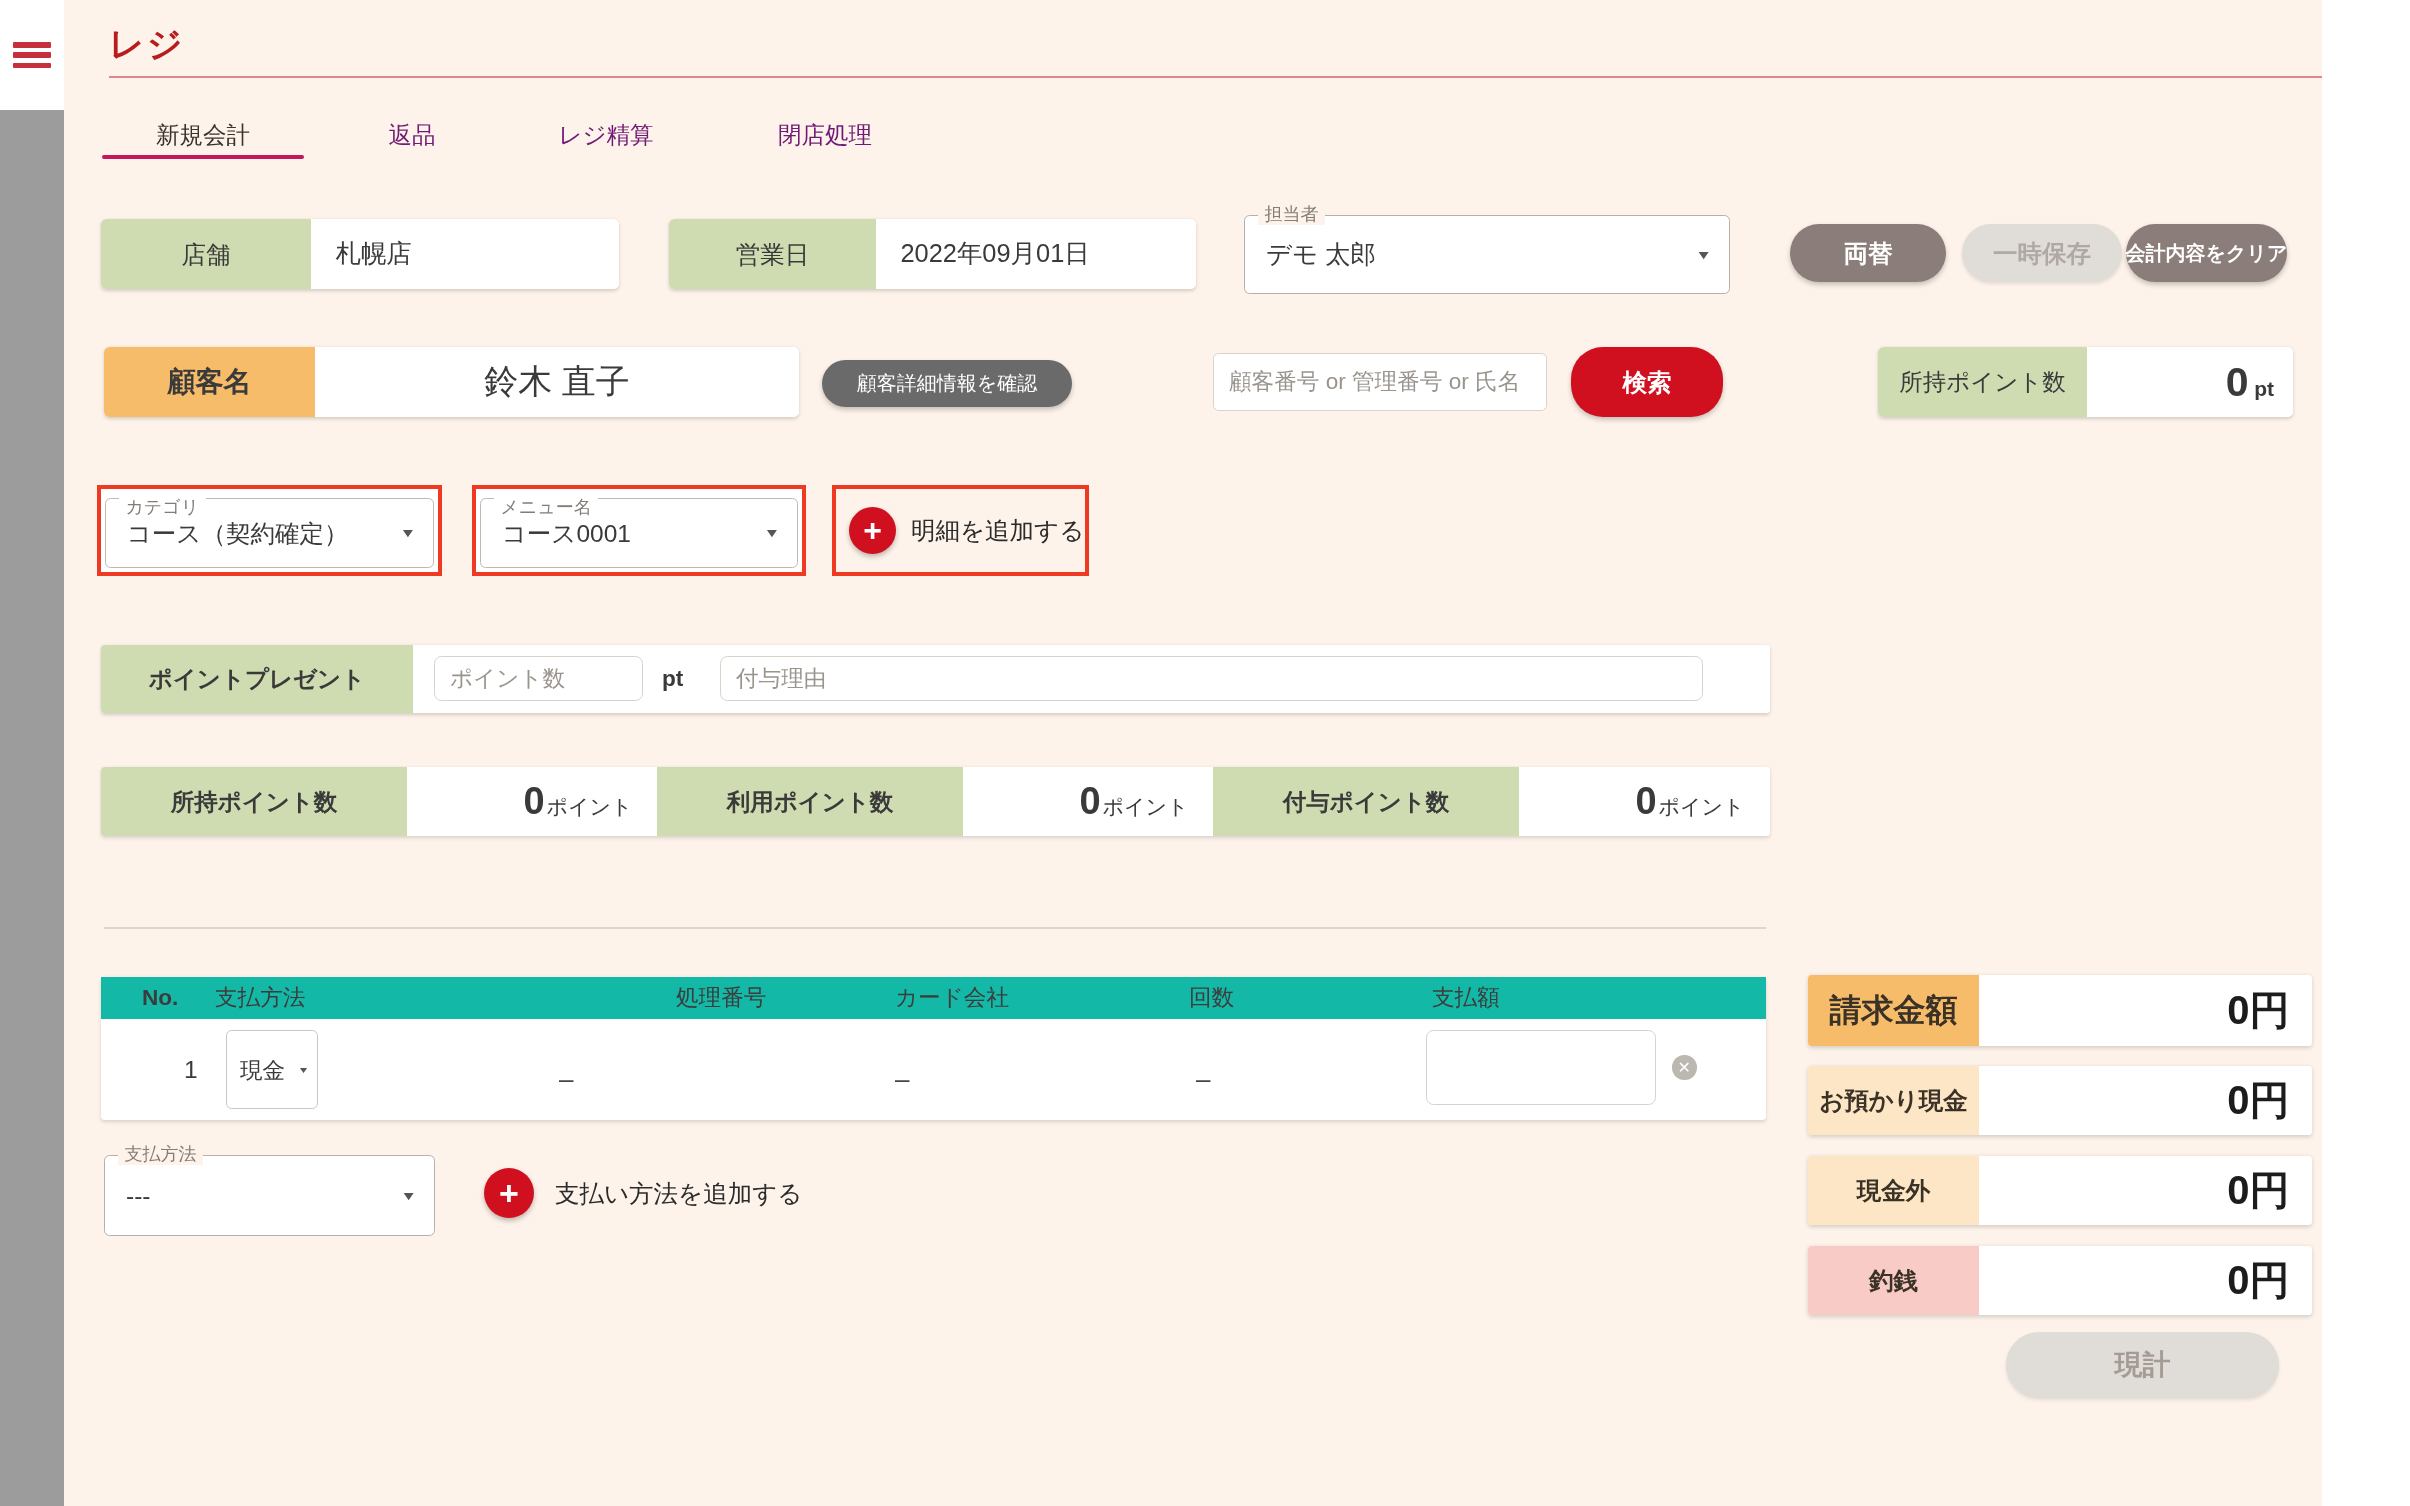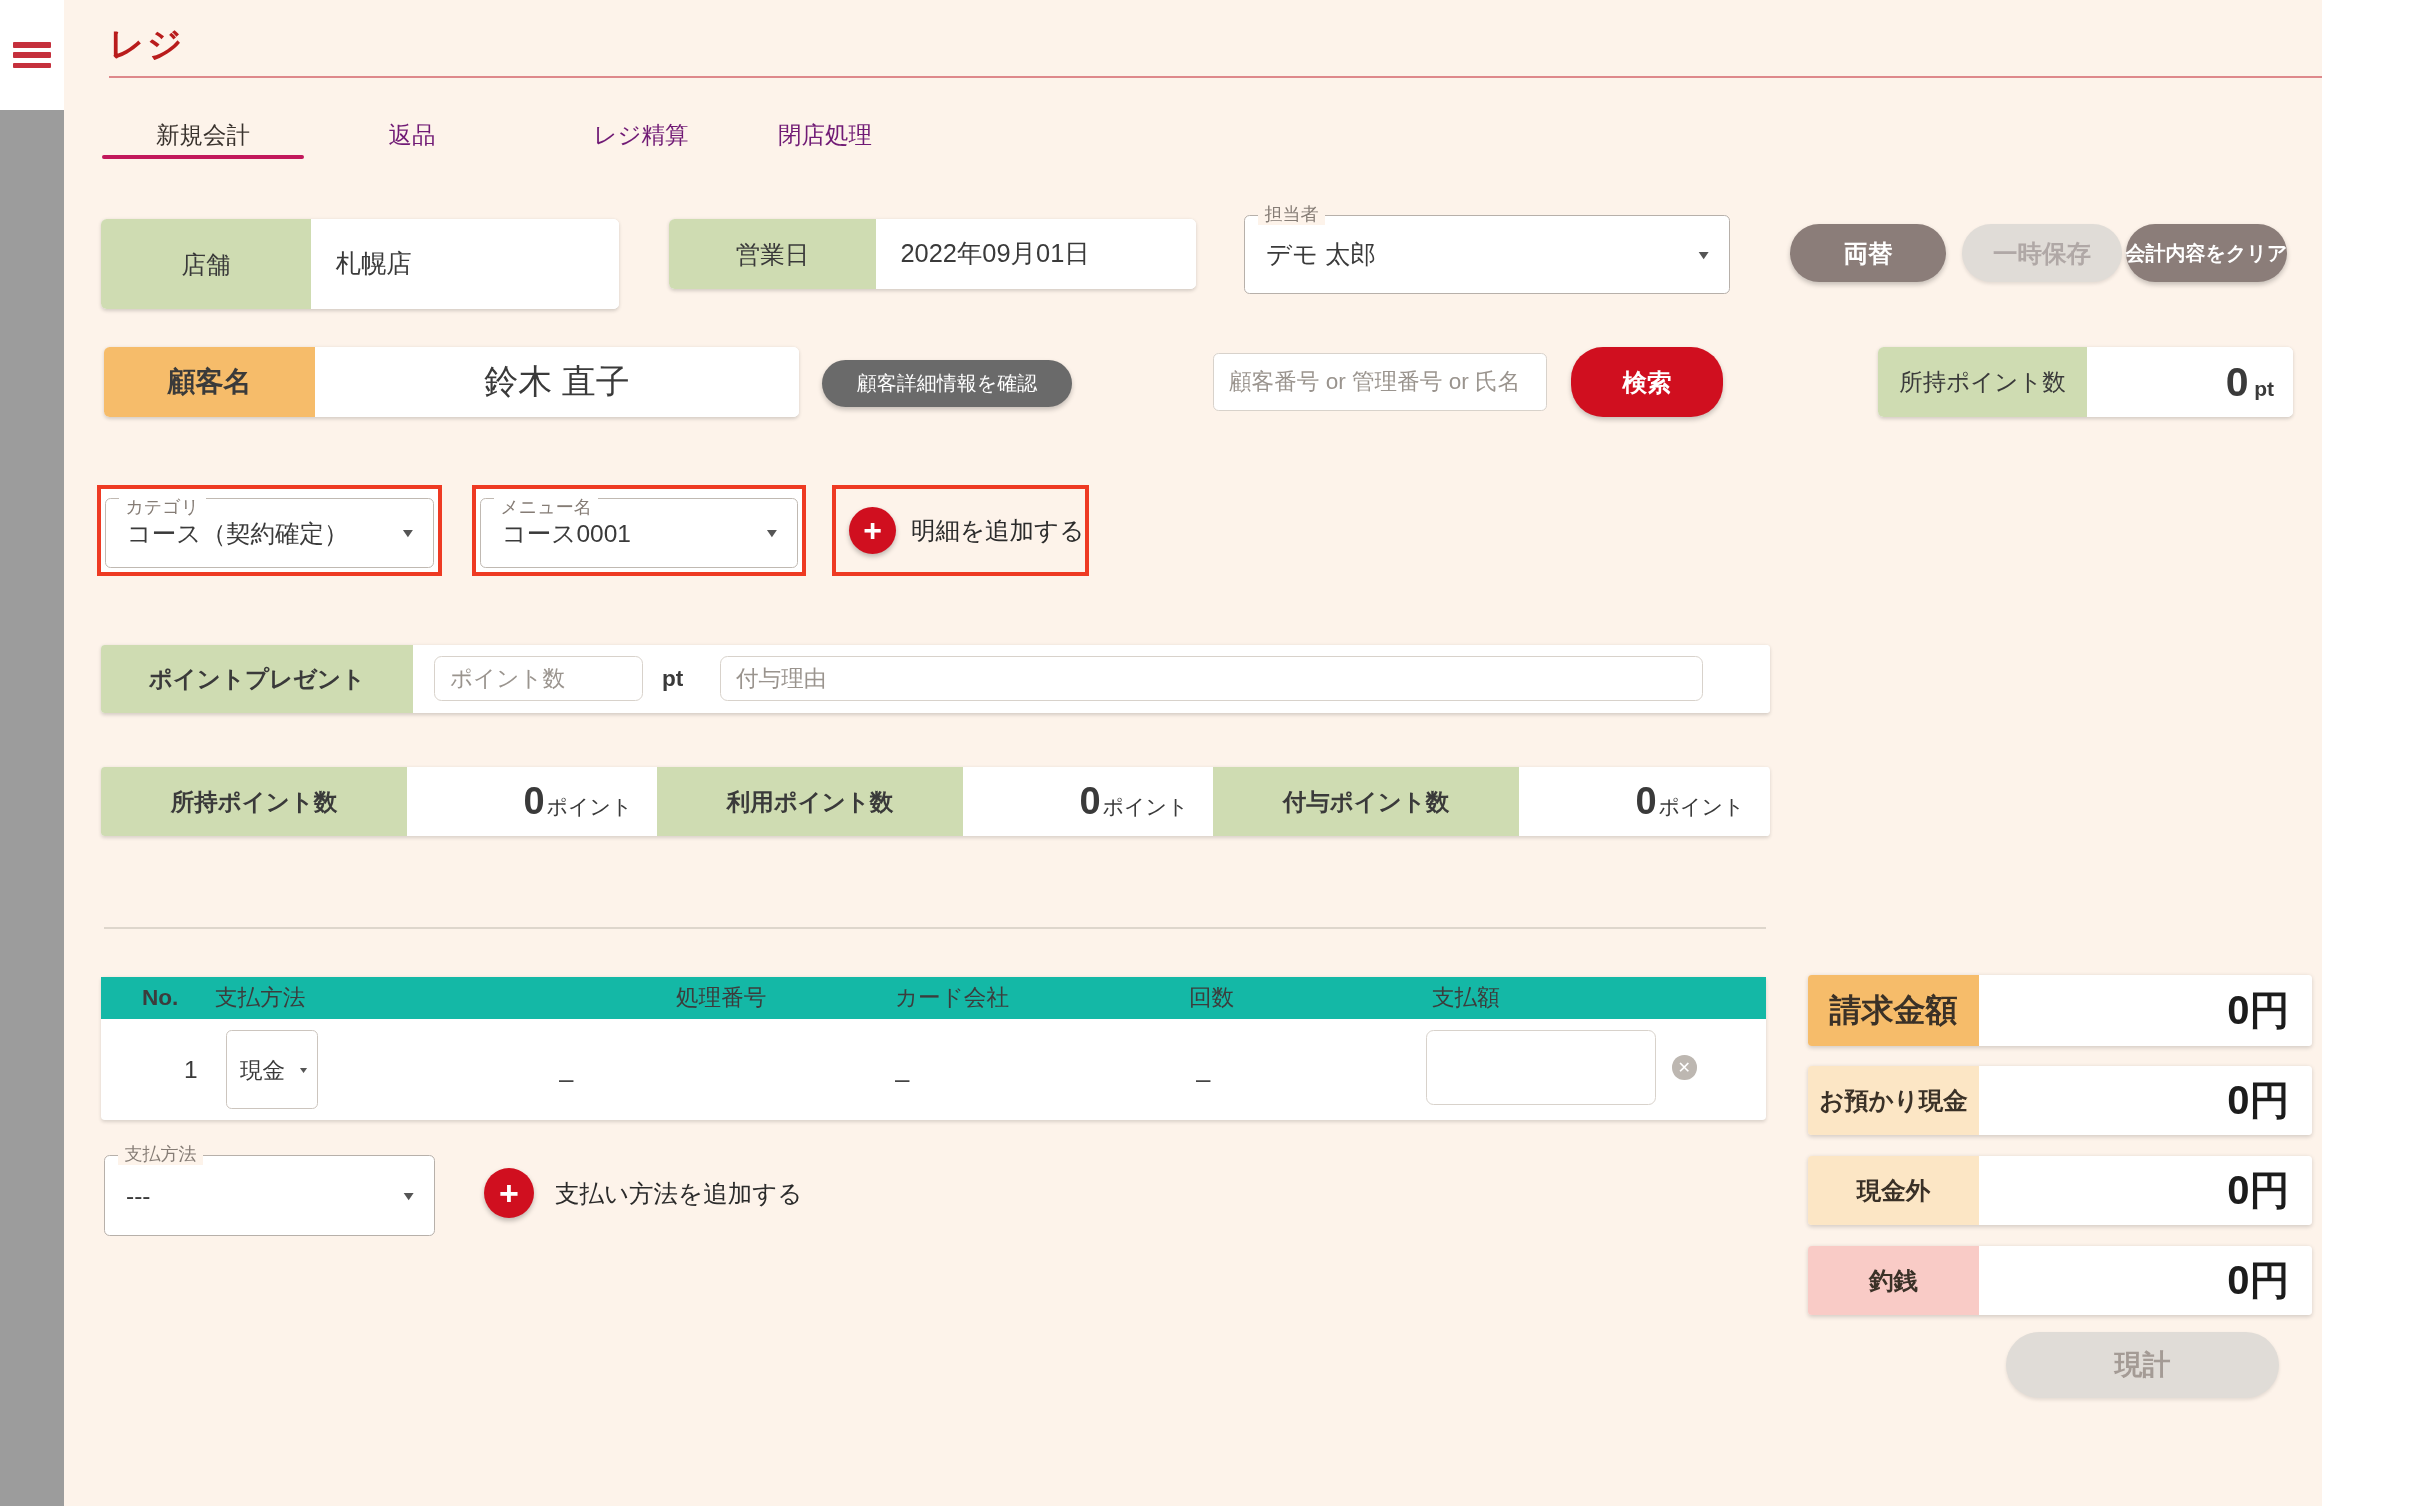--- a/index.html
+++ b/index.html
@@ -100,25 +100,25 @@
     <span></span>
       <span></span>
       <span></span>
   </div>
 
   <div class="abs page-title">レジ</div>
   <div class="abs title-divider"></div>
 
   <div class="abs tab active" style="left:102px;">新規会計</div>
   <div class="abs tab" style="left:311px;">返品</div>
-  <div class="abs tab" style="left:540px;">レジ精算</div>
+  <div class="abs tab" style="left:505px;">レジ精算</div>
   <div class="abs tab" style="left:724px;">閉店処理</div>
   <div class="abs tab-underline"></div>
 
-  <div class="abs kv-card" style="left:101px; top:219px; width:518px; height:90px;">
+  <div class="abs kv-card" style="left:101px; top:219px; width:518px; height:70px;">
     <div class="kv-label" style="width:210px;">店舗</div>
     <div class="kv-value" style="flex:1; padding-left:24.5px;">札幌店</div>
   </div>
 
   <div class="abs kv-card" style="left:669px; top:219px; width:527px; height:70px;">
     <div class="kv-label" style="width:207px;">営業日</div>
     <div class="kv-value" style="flex:1; padding-left:24.5px;">2022年09月01日</div>
   </div>
 
   <div class="abs mui-select" style="left:1244px; top:215px; width:486px; height:79px;">

